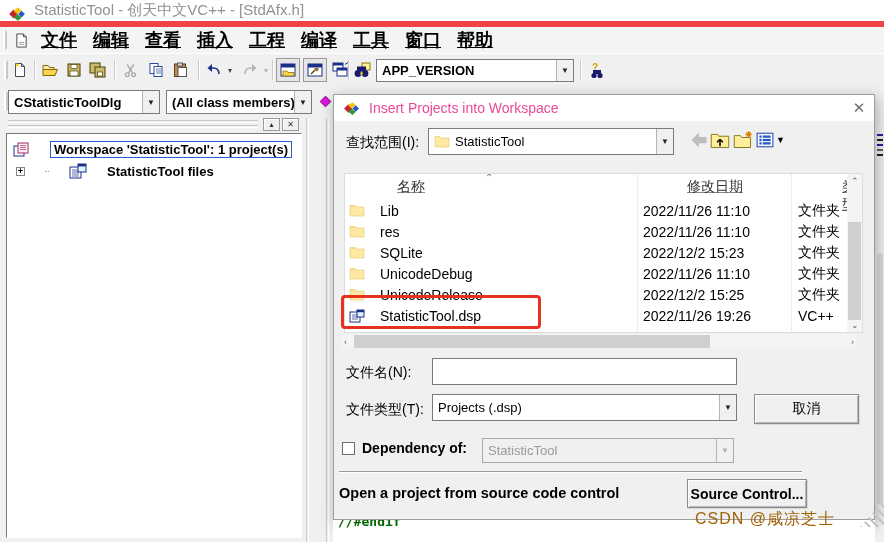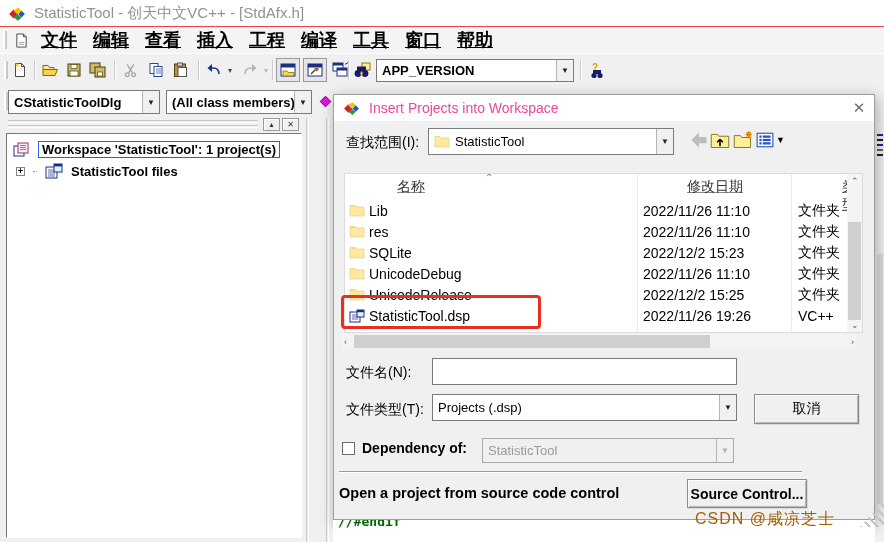--- a/index.html
+++ b/index.html
@@ -2,21 +2,21 @@
 <html><head>
 <meta charset="utf-8">
 <style>
   * { margin:0; padding:0; box-sizing:border-box; }
   body { background:#ffffff; }
   .screen{position:relative;width:884px;height:542px;background:#f0f0f0;overflow:hidden;
           font-family:"Liberation Sans",sans-serif;font-size:13px;color:#000;}
   .abs{position:absolute;}
 
   
-  .titlebar{left:0;top:0;width:884px;height:27px;background:#fff;border-bottom:1px solid #ef4444;
+  .titlebar{left:0;top:0;width:884px;height:27px;background:#fff;border-bottom:6px solid #ef4444;
             display:flex;align-items:center;gap:8px;padding-left:8px;}
   .titlebar .title{color:#8f9296;font-size:15px;}
   .menubar{left:0;top:27px;width:884px;height:26px;background:#f4f4f4;display:flex;align-items:center;}
   .grip-v{width:3px;height:18px;border-left:2px solid #fff;border-right:2px solid #c9c9c9;margin:0 5px 0 3px;}
   .menu-item{font-weight:bold;font-size:18px;padding:0 8px;text-decoration:underline;cursor:default;}
   .mdi-doc{width:15px;height:15px;margin:0 4px 0 2px;}
 
   
   .toolbar1{left:0;top:53px;width:884px;height:33px;background:#f0f0f0;border-top:1px solid #fff;}
   .toolbar2{left:0;top:86px;width:884px;height:32px;background:#f0f0f0;}
@@ -32,40 +32,40 @@
   .combo.disabled{background:#f0f0f0;color:#9a9a9a;border-color:#a8a8a8;}
   .combo.disabled .carrow{color:#b0b0b0;}
 
   
   .ws-header{left:2px;top:118px;width:306px;height:14px;}
   .etch-h{position:absolute;height:3px;border-top:1px solid #c9c9c9;border-bottom:1px solid #fff;}
   .mini-btn{position:absolute;width:17px;height:13px;background:#f0f0f0;border:1px solid #9a9a9a;
             box-shadow:inset 1px 1px 0 #fff;font-size:8px;line-height:11px;text-align:center;color:#333;}
   .tree-box{left:6px;top:133px;width:296px;height:405px;background:#fff;
             border-top:1px solid #7a7a7a;border-left:1px solid #7a7a7a;border-right:1px solid #fff;border-bottom:1px solid #fff;}
-  .tree-row{position:absolute;display:flex;align-items:center;gap:8px;font-weight:bold;font-size:13px;white-space:nowrap;}
+  .tree-row{position:absolute;display:flex;align-items:center;gap:20px;font-weight:bold;font-size:13px;white-space:nowrap;}
   .focus-rect{border:1px solid #2b5fd9;padding:0 3px;}
   .plusbox{width:9px;height:9px;border:1px solid #848484;font-size:9px;line-height:7px;text-align:center;color:#000;background:#fff;}
 
   
   .dialog{left:333px;top:94px;width:542px;height:426px;background:#f0f0f0;border:1px solid #9e9e9e;
           box-shadow:2px 4px 14px rgba(0,0,0,.30);}
   .dlg-title{position:absolute;left:0;top:0;width:100%;height:26px;background:#fff;
              display:flex;align-items:center;gap:9px;padding-left:9px;}
   .dlg-title .ttext{color:#ec4899;font-size:14px;flex:1;}
   .dlg-close{width:30px;height:24px;color:#6d6d6d;font-size:15px;text-align:center;line-height:24px;}
   .lbl{position:absolute;font-size:14px;white-space:nowrap;}
   .bold{font-weight:bold;}
   .nav-ico{position:absolute;top:36px;width:20px;height:18px;}
   .listbox{position:absolute;left:10px;top:78px;width:519px;height:160px;background:#fff;border:1px solid #dcdcdc;overflow:hidden;}
   .lhead{position:absolute;top:4px;font-size:14px;color:#333;margin-left:44px;}
   .lhead u{text-decoration-color:#8a8a8a;}
   .col-div{position:absolute;top:0;width:1px;height:160px;background:#ececec;}
   .frow{position:absolute;left:0;width:100%;height:21px;display:flex;align-items:center;}
-  .frow .fname{position:absolute;left:4px;display:flex;align-items:center;gap:4px;font-size:14px;}
+  .frow .fname{position:absolute;left:4px;display:flex;align-items:center;gap:15px;font-size:14px;}
   .frow .fdate{position:absolute;left:298px;font-size:14px;}
   .frow .ftype{position:absolute;left:453px;font-size:14px;}
   .vscroll{position:absolute;right:0;top:0;width:15px;height:160px;background:#f4f4f4;}
   .hscroll{position:absolute;left:8px;top:239px;width:514px;height:15px;background:#f4f4f4;}
   .sthumb{position:absolute;background:#cfcfcf;}
   .sarr{position:absolute;color:#5a5a5a;font-size:9px;}
   .inputbox{position:absolute;background:#fff;border:1px solid #7a7a7a;}
   .btn{position:absolute;background:#f0f0f0;border:1px solid #8c8c8c;
        box-shadow:inset 1px 1px 0 #fff, inset -1px -1px 0 #b8b8b8, 1px 1px 0 #d9d9d9;
        display:flex;align-items:center;justify-content:center;font-size:14px;}

